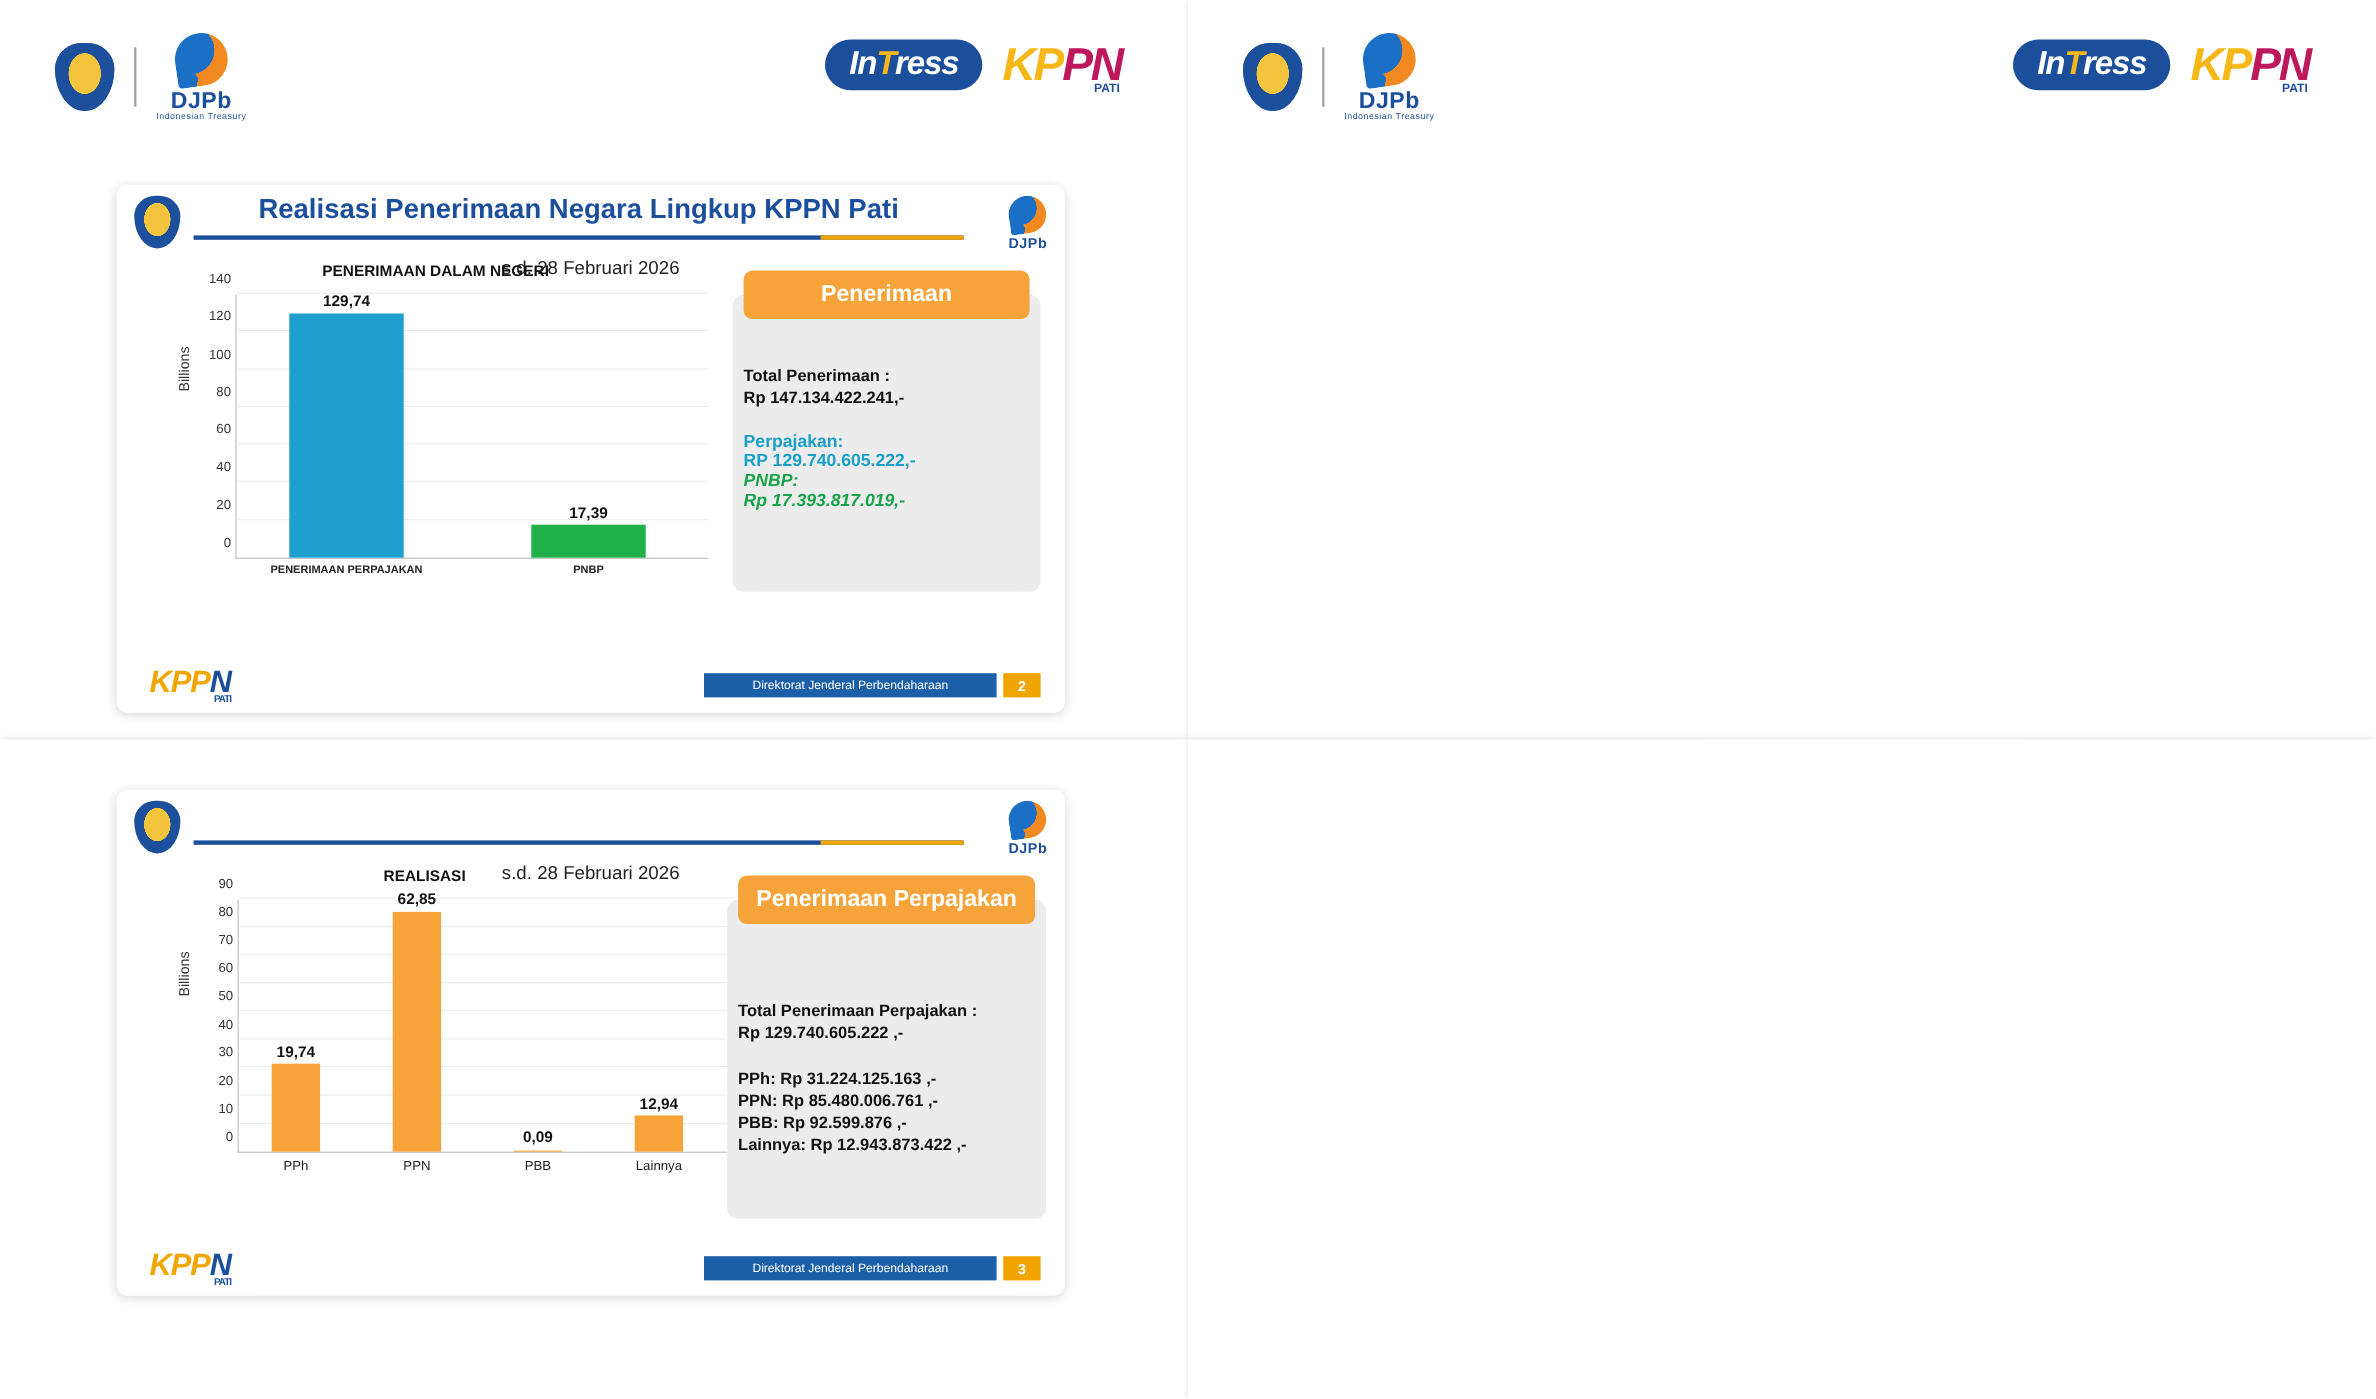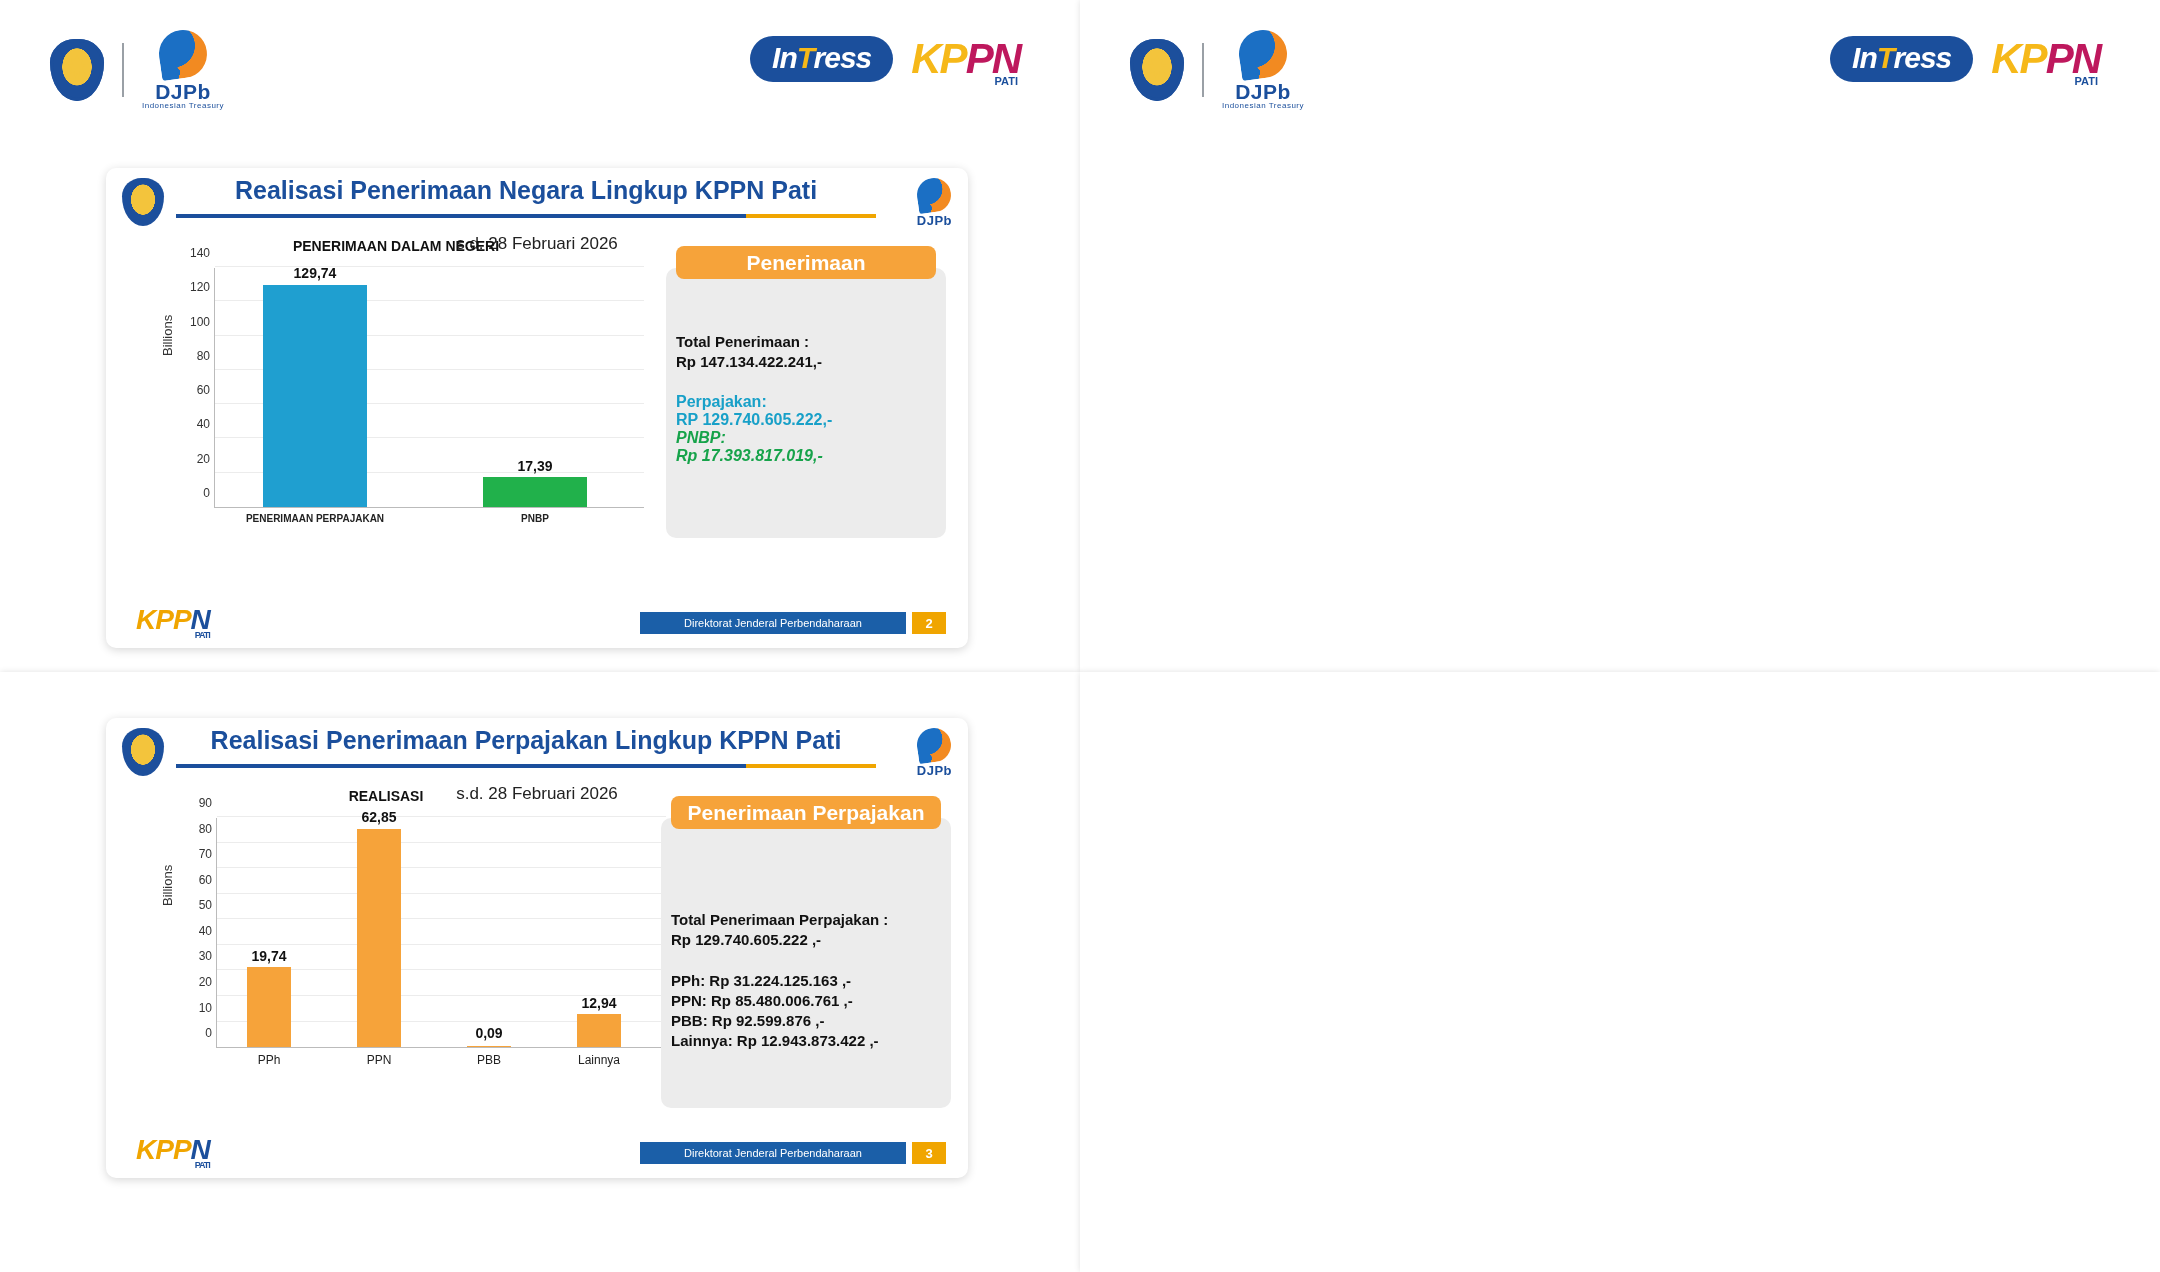--- a/index.html
+++ b/index.html
@@ -101,21 +101,21 @@
   .title-rule { position:absolute; left:70px; right:92px; top:46px; height:4px; background:#1b4f9c; }
   .title-rule:after{content:"";position:absolute;right:0;top:0;width:130px;height:4px;background:#f0a500;}
   .card-djpb { position:absolute; right:16px; top:10px; display:flex; flex-direction:column; align-items:center; }
   .card-djpb .djpb-mark { width:34px; height:34px; }
   .card-djpb .djpb-text { font-size:13px; margin-top:1px;}
   .card-sub { text-align:center; font-size:17px; color:#222; margin-top:4px; }
 
   
   .infobox { position:absolute; background:#ececec; border-radius:10px; }
   .infobox-hd {
-    position:absolute; left:10px; right:10px; top:-22px; height:33px;
+    position:absolute; left:10px; right:10px; top:-22px; height:44px;
     border-radius:8px; color:#fff; font-size:21px; font-weight:600;
     display:flex; align-items:center; justify-content:center;
   }
   .hd-orange { background:#f6a33a; }
   .infobox-body { position:absolute; left:0; right:0; top:34px; bottom:6px; padding:6px 10px; text-align:left; }
   .ib-line { font-size:15px; font-weight:bold; color:#111; line-height:1.35; }
   .ib-cyan { color:#18a0c8; font-weight:bold; }
   .ib-green{ color:#16a34a; font-weight:bold; font-style:italic;}
   .ib-sp { height:10px; }
 
@@ -264,21 +264,20 @@
     </div>
 
   </div>
 </div>
 
 <div class="slide" id="slide-3">
   <div class="slide-inner">
     <div class="card" id="card-3" style="top:46px;">
       <div class="card-head">
         <div class="card-seal"></div>
-        <div class="card-title">Realisasi Penerimaan Perpajakan Lingkup KPPN Pati</div>
         <div class="title-rule"></div>
         <div class="card-djpb">
           <div class="djpb-mark"></div>
           <div class="djpb-text">DJPb</div>
         </div>
       </div>
       <div class="card-sub">s.d. 28 Februari 2026</div>
 
       <div class="chart" style="left:40px;top:70px;width:560px;height:320px;">
         <div class="chart-label" style="left:130px;top:0;width:220px;">REALISASI</div>

